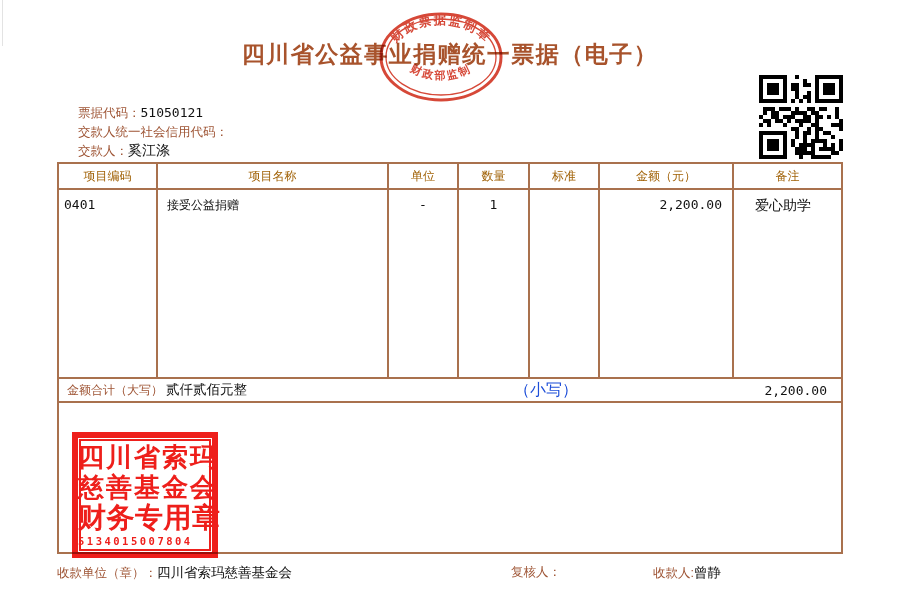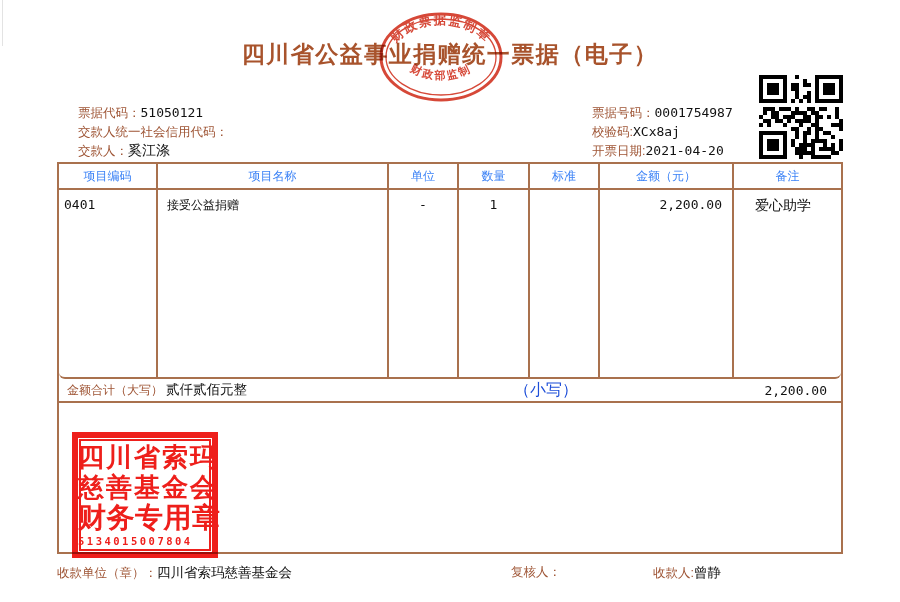--- a/index.html
+++ b/index.html
@@ -36,23 +36,23 @@
 
   
   .grid {
     position:absolute; left:57px; top:162px; width:786px; height:392px;
     border:2px solid #a9714e; display:flex; flex-direction:column;
   }
   .trow { display:flex; }
   .thead { height:26px; border-bottom:2px solid #a9714e; }
   .thead .cell {
     display:flex; align-items:center; justify-content:center;
-    color:#3b82f6; font-size:12px;
-  }
-  .tbody { height:189px; border-bottom:2px solid #a9714e;border-radius:6px; }
+    color:#a16207; font-size:12px;
+  }
+  .tbody { height:189px; border-bottom:2px solid #a9714e; }
   .tbody .cell { padding-top:7px; font-size:13px; color:#111; }
   .cell { border-right:2px solid #a9714e; }
   .cell:last-child { border-right:none; }
   .c0 { width:99px;  }
   .c1 { width:231px; }
   .c2 { width:70px;  }
   .c3 { width:71px;  }
   .c4 { width:70px;  }
   .c5 { width:134px; }
   .c6 { flex:1; }
@@ -341,25 +341,20 @@
       <rect x="16" y="20" width="1" height="1" fill="#000"></rect>
       <rect x="17" y="20" width="1" height="1" fill="#000"></rect>
     </svg>
 
   <div class="fields fields-left">
     <div class="line"><span>票据代码：</span><span class="val">51050121</span></div>
     <div class="line"><span>交款人统一社会信用代码：</span><span class="val"></span></div>
     <div class="line"><span>交款人：</span><span class="val-cn">奚江涤</span></div>
   </div>
 
-  <div class="fields fields-right">
-    <div class="line"><span>票据号码：</span><span class="val">0001754987</span></div>
-    <div class="line"><span>校验码:</span><span class="val">XCx8aj</span></div>
-    <div class="line"><span>开票日期:</span><span class="val">2021-04-20</span></div>
-  </div>
 
   <div class="grid">
     <div class="trow thead">
       <div class="cell c0">项目编码</div>
       <div class="cell c1">项目名称</div>
       <div class="cell c2">单位</div>
       <div class="cell c3">数量</div>
       <div class="cell c4">标准</div>
       <div class="cell c5">金额（元）</div>
       <div class="cell c6">备注</div>

